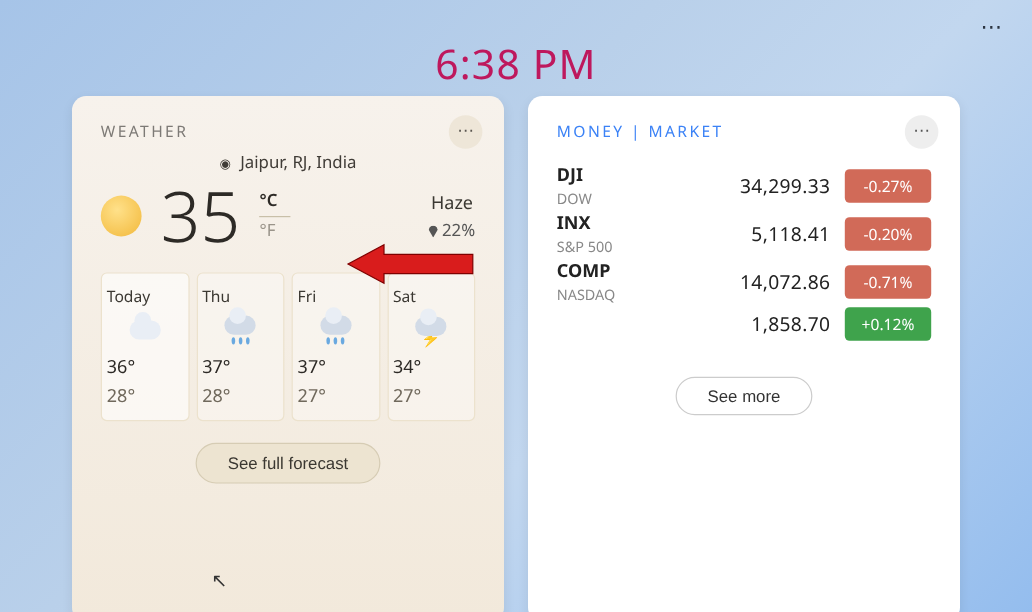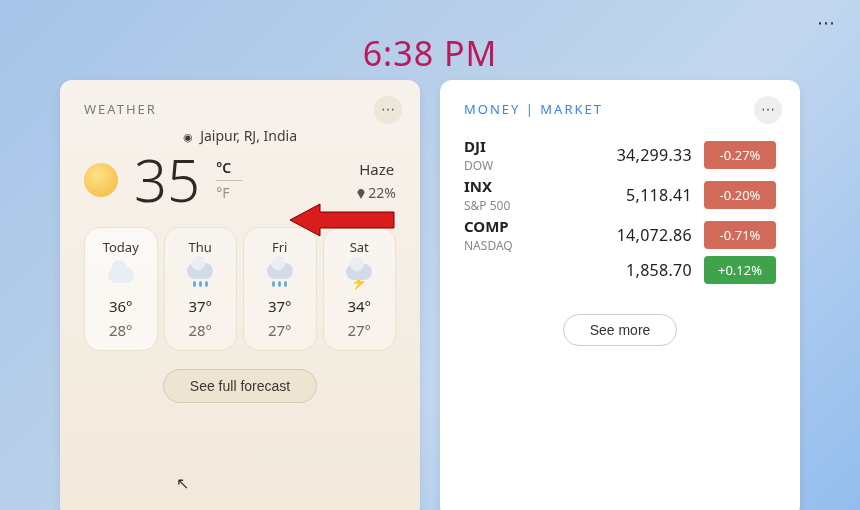--- a/index.html
+++ b/index.html
@@ -21,21 +21,21 @@
   .sun-icon{width:34px;height:34px;border-radius:50%;background:radial-gradient(circle at 40% 35%,#ffe18a,#f2b83a)}
   .temp-big{font-size:58px;font-weight:350;color:#2d2a26;line-height:1}
   .unit-col{display:flex;flex-direction:column;font-size:14px;color:#5b574f;line-height:20px;border-left:none}
   .unit-col span:first-child{font-weight:600;color:#2d2a26}
   .unit-col span:last-child{color:#9a948a}
   .unit-col .div{width:26px;height:1px;background:#c8bfa8;margin:2px 0}
   .cond-col{margin-left:auto;text-align:center;font-size:15px;color:#3b3832}
   .cond-col .hum{color:#555;font-size:14px;margin-top:4px}
   .drop{display:inline-block;width:8px;height:10px;background:#555;border-radius:0 0 50% 50%;transform:rotate(180deg);clip-path:polygon(50% 0,100% 70%,80% 100%,20% 100%,0 70%);margin-right:3px;vertical-align:-1px}
   .days-row{display:flex;gap:6px;margin-top:18px}
-  .day{flex:1;text-align:center;background:rgba(255,255,255,.35);border:1px solid #ece2cd;border-radius:16px;padding:10px 4px}
+  .day{flex:1;text-align:left;background:rgba(255,255,255,.35);border:1px solid #ece2cd;border-radius:5px;padding:10px 4px}
   .day.first{background:rgba(255,255,255,.6)}
   .day .dname{font-size:13px;color:#3b3832;margin-bottom:6px}
   .day .wicon{height:26px;display:flex;align-items:center;justify-content:center;margin-bottom:8px}
   .day .hi{font-size:15px;color:#2d2a26}
   .day .lo{font-size:15px;color:#70695c;margin-top:4px}
   .cloud{width:26px;height:16px;background:#e9eef5;border-radius:10px;position:relative}
   .cloud::before{content:"";position:absolute;width:14px;height:14px;background:#e9eef5;border-radius:50%;top:-7px;left:4px}
   .cloud.sun::after{content:"";position:absolute;width:14px;height:14px;background:#f8c24a;border-radius:50%;top:-10px;left:-4px;z-index:-1}
   .rain{display:flex;flex-direction:column;align-items:center}
   .rain .cloud{background:#d2dbe7}

